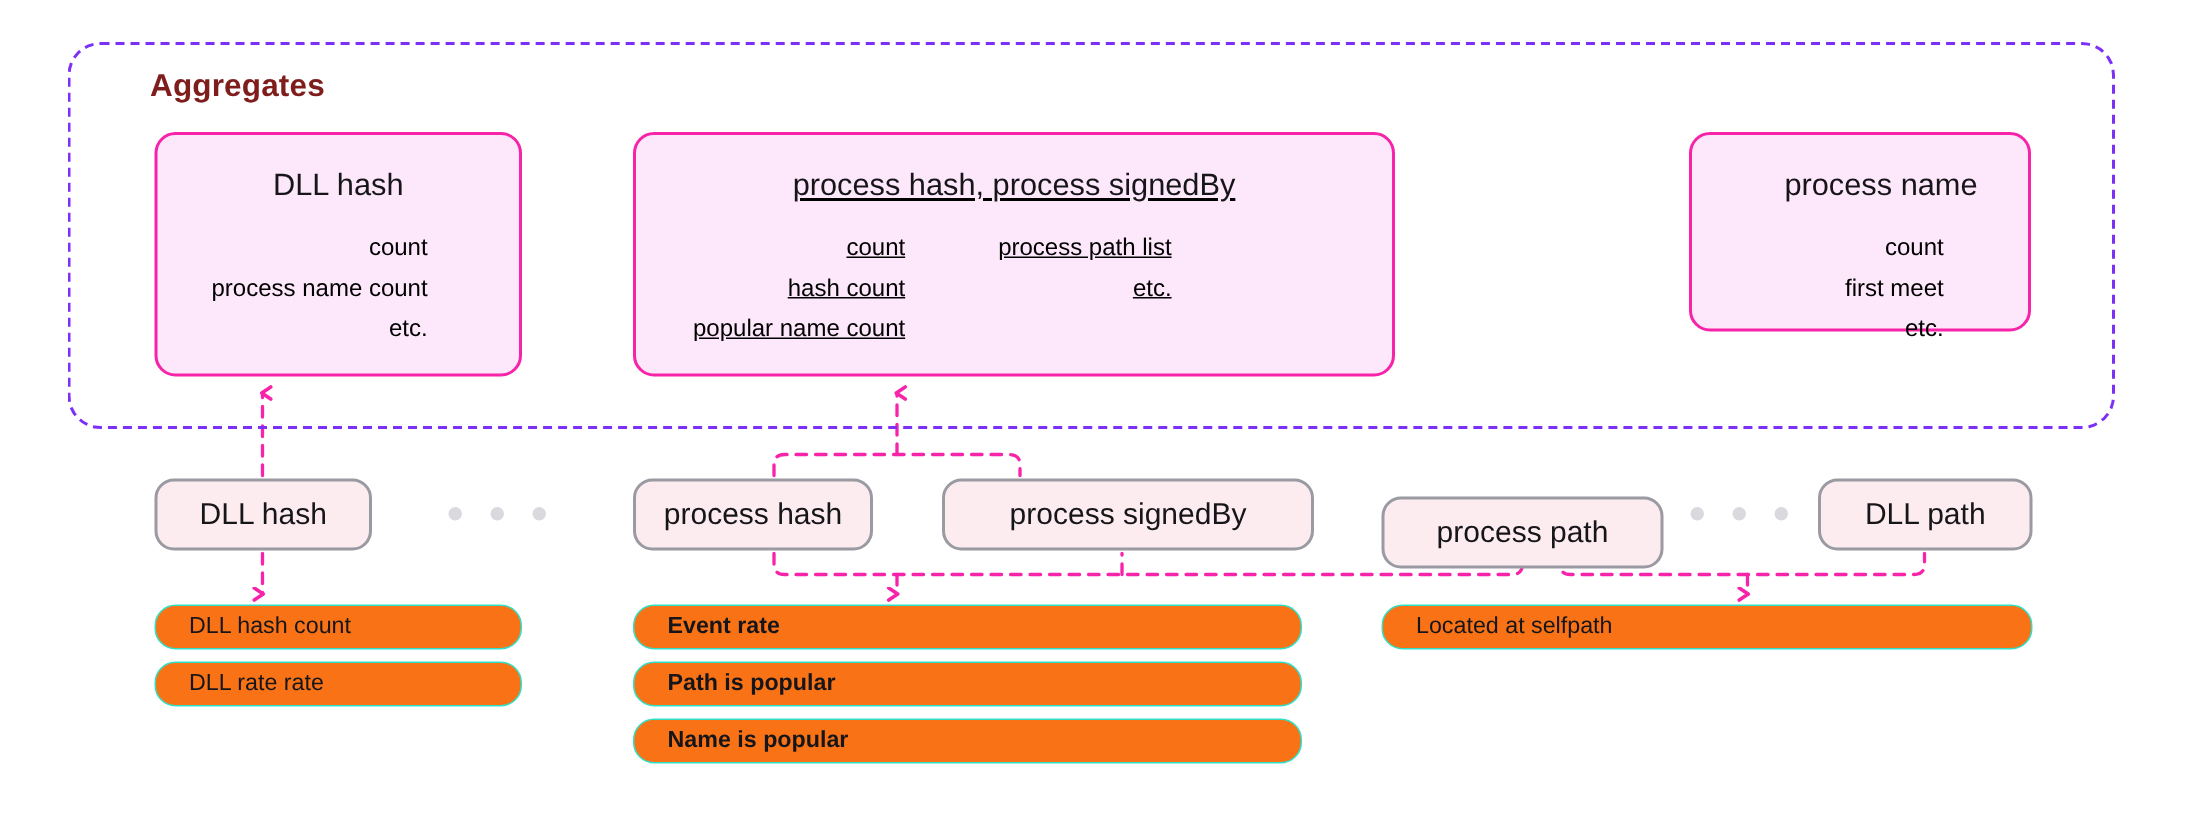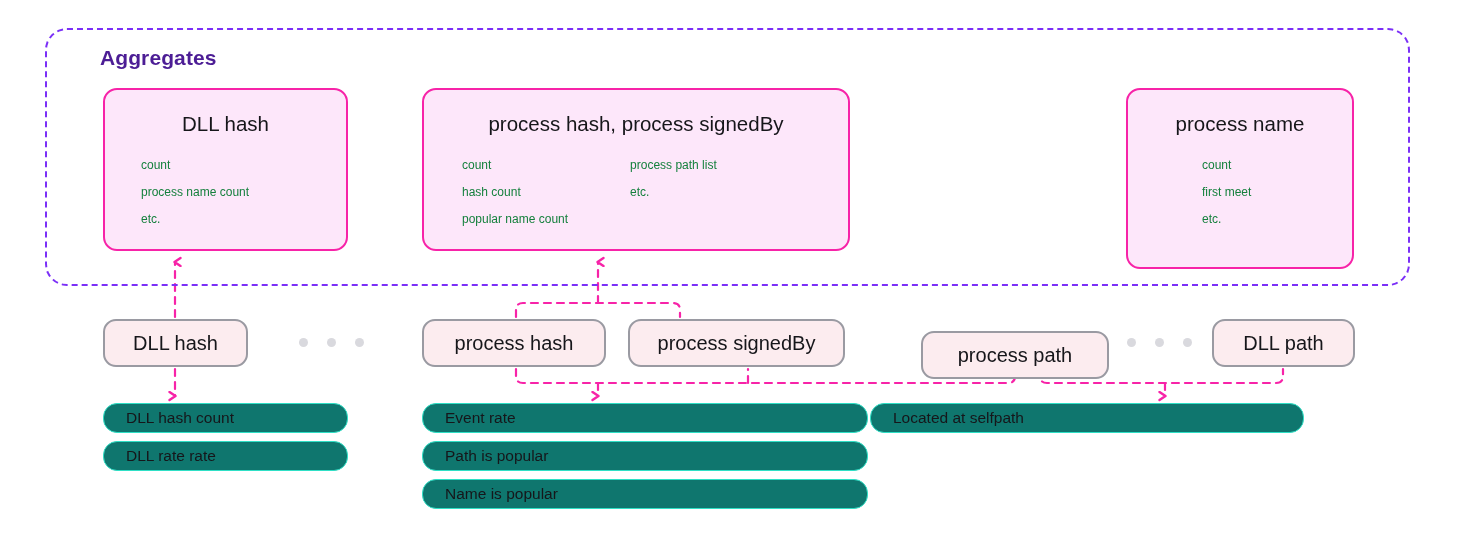--- a/index.html
+++ b/index.html
@@ -32,21 +32,21 @@
     width: 1365px; height: 258px;
     border: 2.5px dashed #7b2ff7;
     border-radius: 22px;
     z-index: 2;
   }
   .agg-title {
     position: absolute;
     left: 100px; top: 46px;
     font-size: 21px;
     font-weight: 700;
-    color: #4c1d95;
+    color: #7f1d1d;
     letter-spacing: 0.1px;
     z-index: 3;
     white-space: nowrap;
   }
 
   
   .agg-card {
     position: absolute;
     background: #fde7fa;
     border: 2.5px solid #f723a8;
@@ -61,29 +61,30 @@
     margin-bottom: 16px;
     white-space: nowrap;
   }
   .agg-cols {
     display: flex;
     padding: 0 34px;
     gap: 38px;
   }
   .agg-col { display: flex; flex-direction: column; }
   .agg-item {
-    font-size: 12px;
-    color: #15803d;
+    font-size: 16px;
+    color: #000000;
     line-height: 27px;
     white-space: nowrap;
+    text-align: right;
   }
 
   #card-dll   { left: 103px;  top: 88px;  width: 245px; height: 163px; }
-  #card-proc  { left: 422px;  top: 88px;  width: 428px; height: 163px; }
-  #card-name  { left: 1126px; top: 88px;  width: 228px; height: 181px; }
+  #card-proc  { left: 422px;  top: 88px;  width: 508px; height: 163px; text-decoration: underline; }
+  #card-name  { left: 1126px; top: 88px;  width: 228px; height: 133px; padding-left: 28px; }
 
   #card-dll .agg-cols  { padding-left: 36px; }
   #card-name .agg-cols { padding-left: 74px; }
   #card-proc .agg-cols { padding-left: 38px; gap: 62px; }
 
   
   .pill {
     position: absolute;
     background: #fcecef;
     border: 2px solid #9a9aa2;
@@ -91,22 +92,22 @@
     height: 48px;
     display: flex;
     align-items: center;
     justify-content: center;
     font-size: 20px;
     color: #16161a;
     white-space: nowrap;
     z-index: 3;
   }
   #pill-dll-hash    { left: 103px; top: 319px; width: 145px; }
-  #pill-proc-hash   { left: 422px; top: 319px; width: 184px; }
-  #pill-proc-signed { left: 628px; top: 319px; width: 217px; }
+  #pill-proc-hash   { left: 422px; top: 319px; width: 160px; }
+  #pill-proc-signed { left: 628px; top: 319px; width: 248px; }
   #pill-proc-path   { left: 921px; top: 331px; width: 188px; }
   #pill-dll-path    { left: 1212px; top: 319px; width: 143px; }
 
   
   .dots {
     position: absolute;
     display: flex;
     gap: 19px;
     align-items: center;
     z-index: 3;
@@ -116,35 +117,35 @@
     width: 9px; height: 9px;
     border-radius: 50%;
     background: #d9d9de;
   }
   #dots-left  { left: 299px; top: 338px; }
   #dots-right { left: 1127px; top: 338px; }
 
   
   .feat {
     position: absolute;
-    background: #0f766e;
+    background: #f97316;
     border: 1.8px solid #2fe0c6;
     border-radius: 14px;
     height: 30px;
     display: flex;
     align-items: center;
     padding-left: 22px;
     font-size: 15.5px;
     color: #16161a;
     white-space: nowrap;
     z-index: 3;
   }
   .col-a { left: 103px; width: 245px; }
-  .col-b { left: 422px; width: 446px; }
-  .col-c { left: 870px; width: 434px; text-align: center; }
+  .col-b { left: 422px; width: 446px; font-weight: bold; }
+  .col-c { left: 921px; width: 434px; text-align: center; }
   .row-1 { top: 403px; }
   .row-2 { top: 441px; }
   .row-3 { top: 479px; }
 </style>
 </head>
 <body>
 
 <div id="canvas">
 
   <svg id="wires" viewBox="0 0 1458 546" width="1458" height="546">

